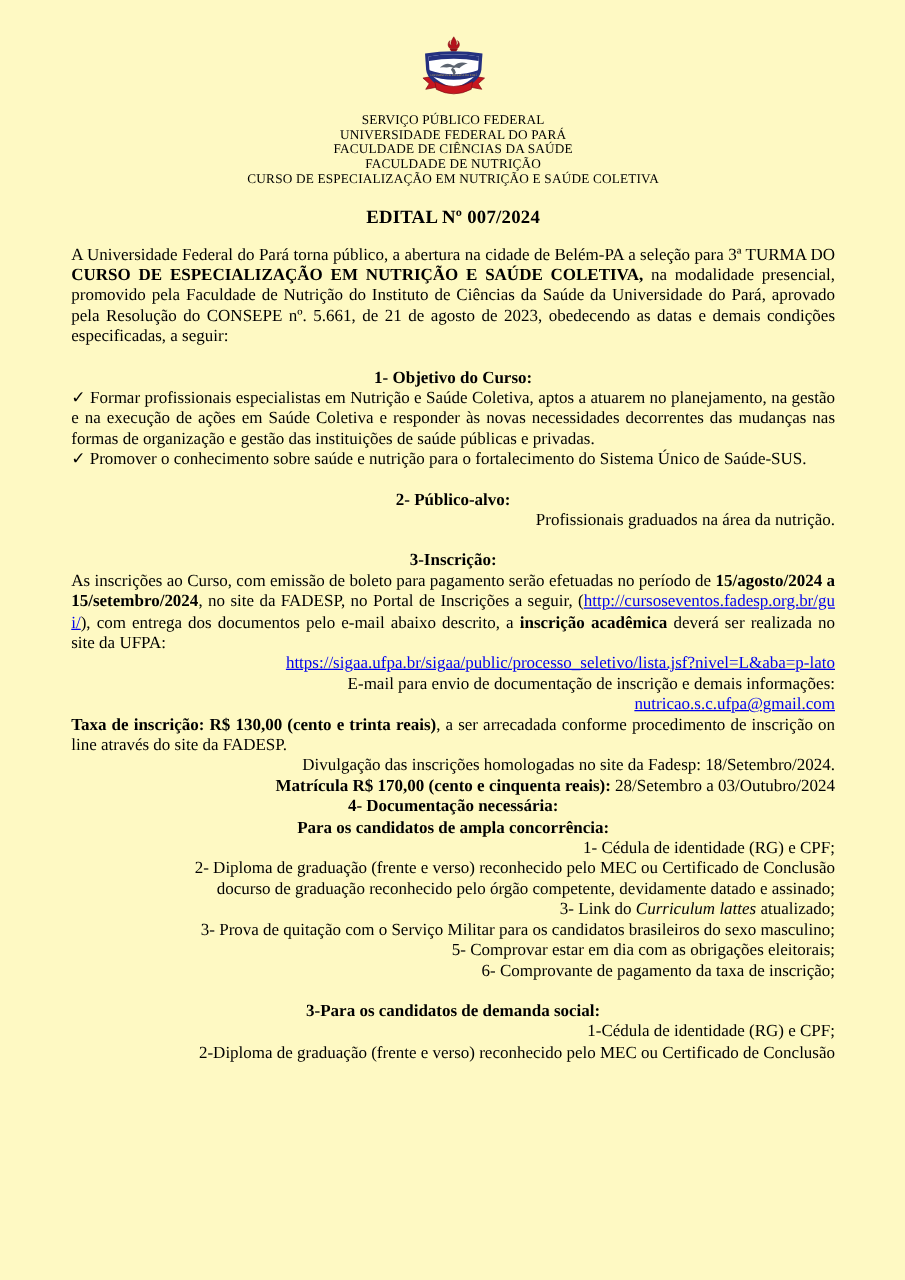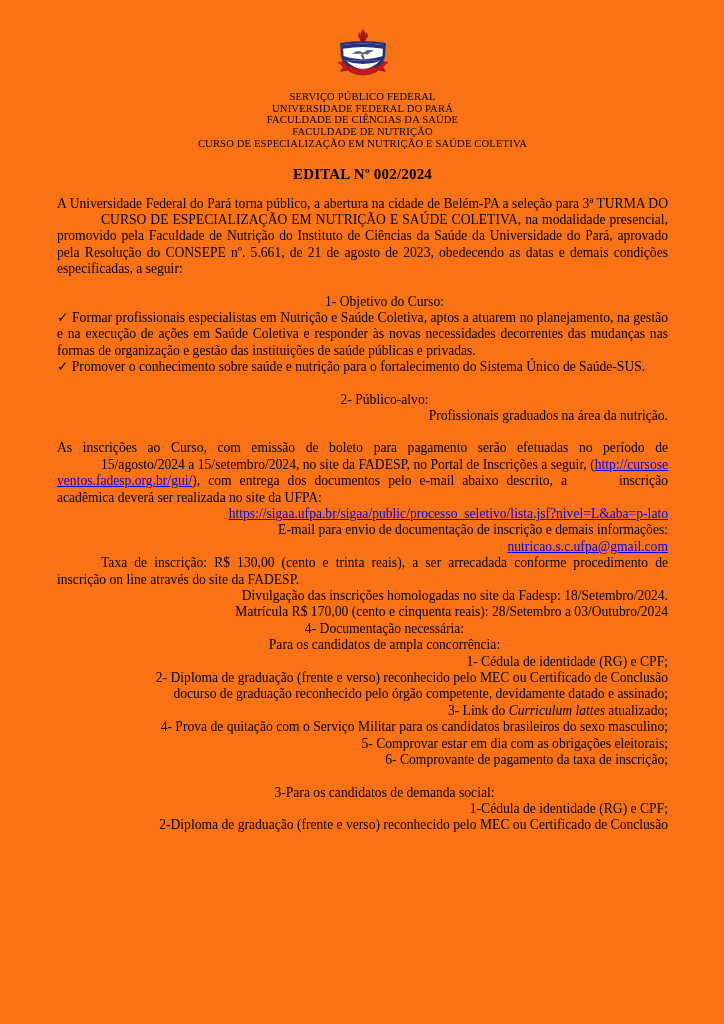--- a/index.html
+++ b/index.html
@@ -1,32 +1,32 @@
 <!DOCTYPE html>
 <html lang="pt"><head>
 <meta charset="utf-8">
 <style>
   html,body{margin:0;padding:0;background:#e8e8e8;}
   .page{
-    width:724px;height:1024px;background:#f97316;box-sizing:border-box;
+    width:724px;height:1024px;background:#fef9c3;box-sizing:border-box;
     padding:28px 56px 0 57px;margin:0 auto;position:relative;
     font-family:"Liberation Serif","DejaVu Serif",serif;color:#000;
     overflow:hidden;
   }
   .doc-header{text-align:center;}
   .logo{display:block;margin:0 auto 3px auto;}
   .inst-line{font-size:10.6px;line-height:11.7px;letter-spacing:.15px;}
   .doc-title{font-weight:bold;font-size:15px;line-height:18px;text-align:center;
     margin-top:15px;margin-bottom:13px;letter-spacing:.2px;}
   .doc-body{font-size:13.6px;line-height:16.4px;text-align:justify;
     hyphens:none;-webkit-hyphens:none;}
   .block{margin:0;}
   .heading{font-weight:bold;text-align:center;}
   .left{text-align:right;}
-  .b{font-weight:normal;margin-left:44px;}
+  .b{font-weight:bold;}
   .i{font-style:italic;}
   .doc-body a{color:#0000ee;text-decoration:underline;word-break:break-all;}
   .spacer{height:16px;}
 </style>
 </head>
 <body>
 
 <div class="page">
   <div class="doc-header">
     <svg class="logo" width="56" height="60" viewBox="0 0 100 104" xmlns="http://www.w3.org/2000/svg" aria-hidden="true">
@@ -47,45 +47,46 @@
       <path d="M13 48 Q50 61 87 48 L86.2 56 Q50 69 13.8 56 Z" fill="#24317f"></path>
       <text x="50" y="57.5" text-anchor="middle" font-size="4" fill="#e7c34c">UNIVERSIDADE FEDERAL DO PARÁ</text>
 
       <path d="M23 65 Q50 79 77 65 L75 76 Q50 89 25 76 Z" fill="#c8161f" stroke="#7c0d12" stroke-width="1"></path>
     </svg>
     <div class="inst-line">SERVIÇO PÚBLICO FEDERAL</div>
     <div class="inst-line">UNIVERSIDADE FEDERAL DO PARÁ</div>
     <div class="inst-line">FACULDADE DE CIÊNCIAS DA SAÚDE</div>
     <div class="inst-line">FACULDADE DE NUTRIÇÃO</div>
     <div class="inst-line">CURSO DE ESPECIALIZAÇÃO EM NUTRIÇÃO E SAÚDE COLETIVA</div>
-    <div class="doc-title">EDITAL Nº 002/2024</div>
+    <div class="doc-title">EDITAL Nº 007/2024</div>
   </div>
   <div class="doc-body">
       <div class="block"><span>A Universidade Federal do Pará torna público, a abertura na cidade de Belém-PA a seleção para 3ª TURMA DO </span><span class="b">CURSO DE ESPECIALIZAÇÃO EM NUTRIÇÃO E SAÚDE COLETIVA,</span><span> na modalidade presencial, promovido pela Faculdade de Nutrição do Instituto de Ciências da Saúde da Universidade do Pará, aprovado pela Resolução do CONSEPE nº. 5.661, de 21 de agosto de 2023, obedecendo as datas e demais condições especificadas, a seguir:</span></div>
       <div class="spacer"></div>
       <div class="block heading"><span class="b">1- Objetivo do Curso:</span></div>
       <div class="block"><span>✓  Formar profissionais especialistas em Nutrição e Saúde Coletiva, aptos a atuarem no planejamento, na gestão e na execução de ações em Saúde Coletiva e responder às novas necessidades decorrentes das mudanças nas formas de organização e gestão das instituições de saúde públicas e privadas.</span></div>
       <div class="block"><span>✓  Promover o conhecimento sobre saúde e nutrição para o fortalecimento do Sistema Único de Saúde-SUS.</span></div>
       <div class="spacer"></div>
       <div class="block heading"><span class="b">2- Público-alvo:</span></div>
       <div class="block left"><span>Profissionais graduados na área da nutrição.</span></div>
       <div class="spacer"></div>
+      <div class="block heading"><span class="b">3-Inscrição:</span></div>
       <div class="block"><span>As inscrições ao Curso, com emissão de boleto para pagamento serão efetuadas no período de </span><span class="b">15/agosto/2024 a 15/setembro/2024</span><span>, no site da FADESP, no Portal de Inscrições a seguir, (</span><a href="#">http://cursoseventos.fadesp.org.br/gui/</a><span>), com entrega dos documentos pelo e-mail abaixo descrito, a </span><span class="b">inscrição acadêmica</span><span> deverá ser realizada no site da UFPA:</span></div>
       <div class="block left"><a href="#">https://sigaa.ufpa.br/sigaa/public/processo_seletivo/lista.jsf?nivel=L&amp;aba=p-lato</a></div>
       <div class="block left"><span>E-mail para envio de documentação de inscrição e demais informações:</span></div>
       <div class="block left"><a href="#">nutricao.s.c.ufpa@gmail.com</a></div>
       <div class="block"><span class="b">Taxa de inscrição: R$ 130,00 (cento e trinta reais)</span><span>, a ser arrecadada conforme procedimento de inscrição on line através do site da FADESP.</span></div>
       <div class="block left"><span>Divulgação das inscrições homologadas no site da Fadesp: 18/Setembro/2024.</span></div>
       <div class="block left"><span class="b">Matrícula R$ 170,00 (cento e cinquenta reais):</span><span> 28/Setembro a 03/Outubro/2024</span></div>
       <div class="block heading"><span class="b">4- Documentação necessária:</span></div>
       <div class="block heading"><span class="b">Para os candidatos de ampla concorrência:</span></div>
       <div class="block left"><span>1- Cédula de identidade (RG) e CPF;</span></div>
       <div class="block left"><span>2- Diploma de graduação (frente e verso) reconhecido pelo MEC ou Certificado de Conclusão</span><br><span>docurso de graduação reconhecido pelo órgão competente, devidamente datado e assinado;</span></div>
       <div class="block left"><span>3- Link do </span><span class="i">Curriculum lattes</span><span> atualizado;</span></div>
-      <div class="block left"><span>4- Prova de quitação com o Serviço Militar para os candidatos brasileiros do sexo masculino;</span></div>
+      <div class="block left"><span>3- Prova de quitação com o Serviço Militar para os candidatos brasileiros do sexo masculino;</span></div>
       <div class="block left"><span>5- Comprovar estar em dia com as obrigações eleitorais;</span></div>
       <div class="block left"><span>6- Comprovante de pagamento da taxa de inscrição;</span></div>
       <div class="spacer"></div>
       <div class="block heading"><span class="b">3-Para os candidatos de demanda social:</span></div>
       <div class="block left"><span>1-Cédula de identidade (RG) e CPF;</span></div>
       <div class="block left"><span>2-Diploma de graduação (frente e verso) reconhecido pelo MEC ou Certificado de Conclusão</span></div>
     </div>
 </div>
 
 </body></html>

